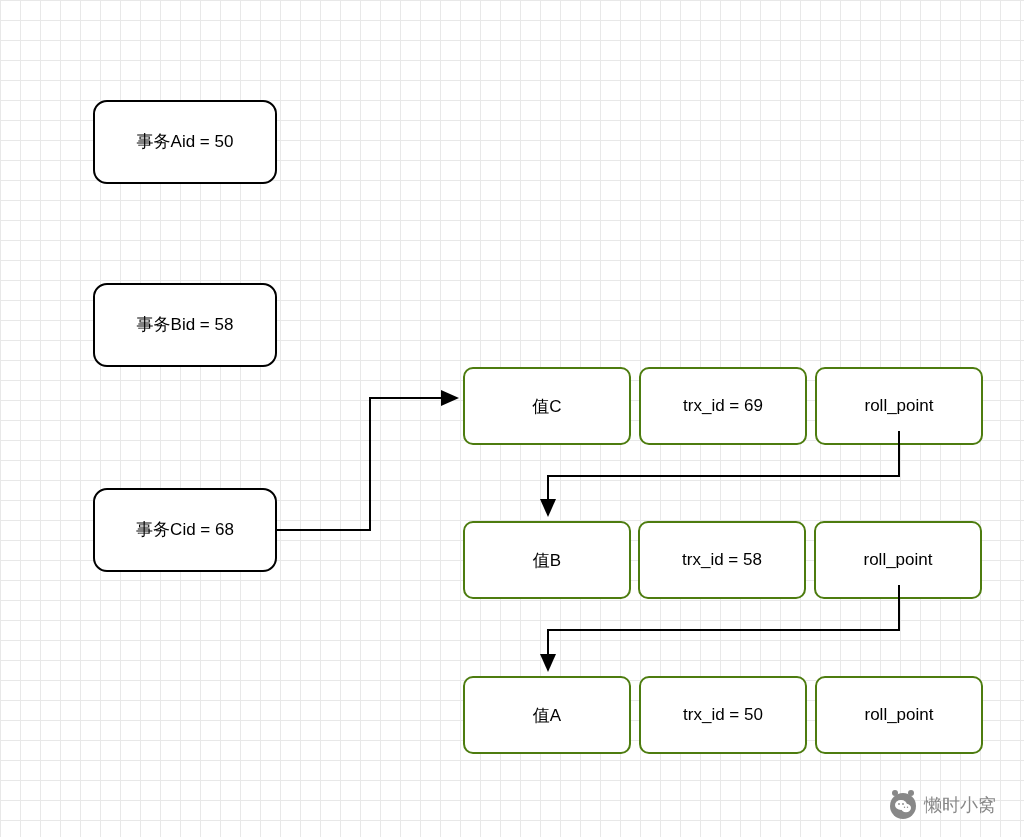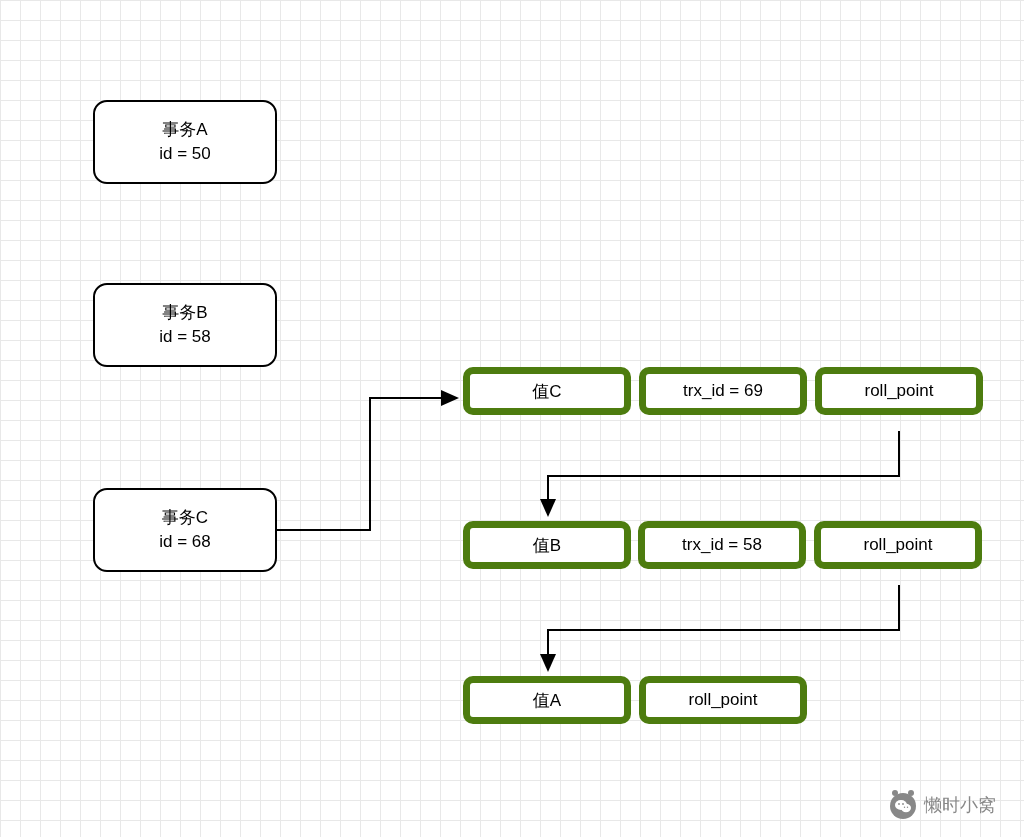--- a/index.html
+++ b/index.html
@@ -18,39 +18,38 @@
         linear-gradient(90deg, #e8e8e8 1px, transparent 1px);
       background-size: 20px 20px;
       background-position: 0 0;
     }
     .node {
       position: absolute;
       border: 2px solid #000;
       border-radius: 14px;
       background: #fff;
       display: flex;
-      flex-direction: column;
       align-items: center;
       justify-content: center;
       font-size: 17px;
       line-height: 1.4;
     }
     .row-group {
       position: absolute;
       display: flex;
     }
     .row-box {
-      border: 7px solid #4d7c0f;
+      border: 2px solid #4d7c0f;
       border-radius: 10px;
       background: #fff;
       display: flex;
       align-items: center;
       justify-content: center;
       font-size: 17px;
-      height: 48px;
+      height: 78px;
     }
     .row-box + .row-box {
       margin-left: 8px;
     }
     .watermark {
       position: absolute;
       bottom: 18px;
       right: 28px;
       display: flex;
       align-items: flex-start;
@@ -129,20 +128,23 @@
   <div class="row-box" style="width:168px;">
     <span>roll_point</span>
   </div>
 </div>
 
 <div class="row-group" style="left:463px; top:676px;">
   <div class="row-box" style="width:168px;text-align:center;">
     <span>值A</span>
   </div>
   <div class="row-box" style="width:168px;">
+    <span>trx_id = 50</span>
+  </div>
+  <div class="row-box" style="width:168px;">
     <span>roll_point</span>
   </div>
 </div>
 
 <svg class="arrow-layer">
   <defs>
     <marker id="arrowhead" markerWidth="10" markerHeight="8" refX="8" refY="4" orient="auto">
       <polygon points="0 0, 9 4, 0 8" fill="#000"></polygon>
     </marker>
   </defs>

